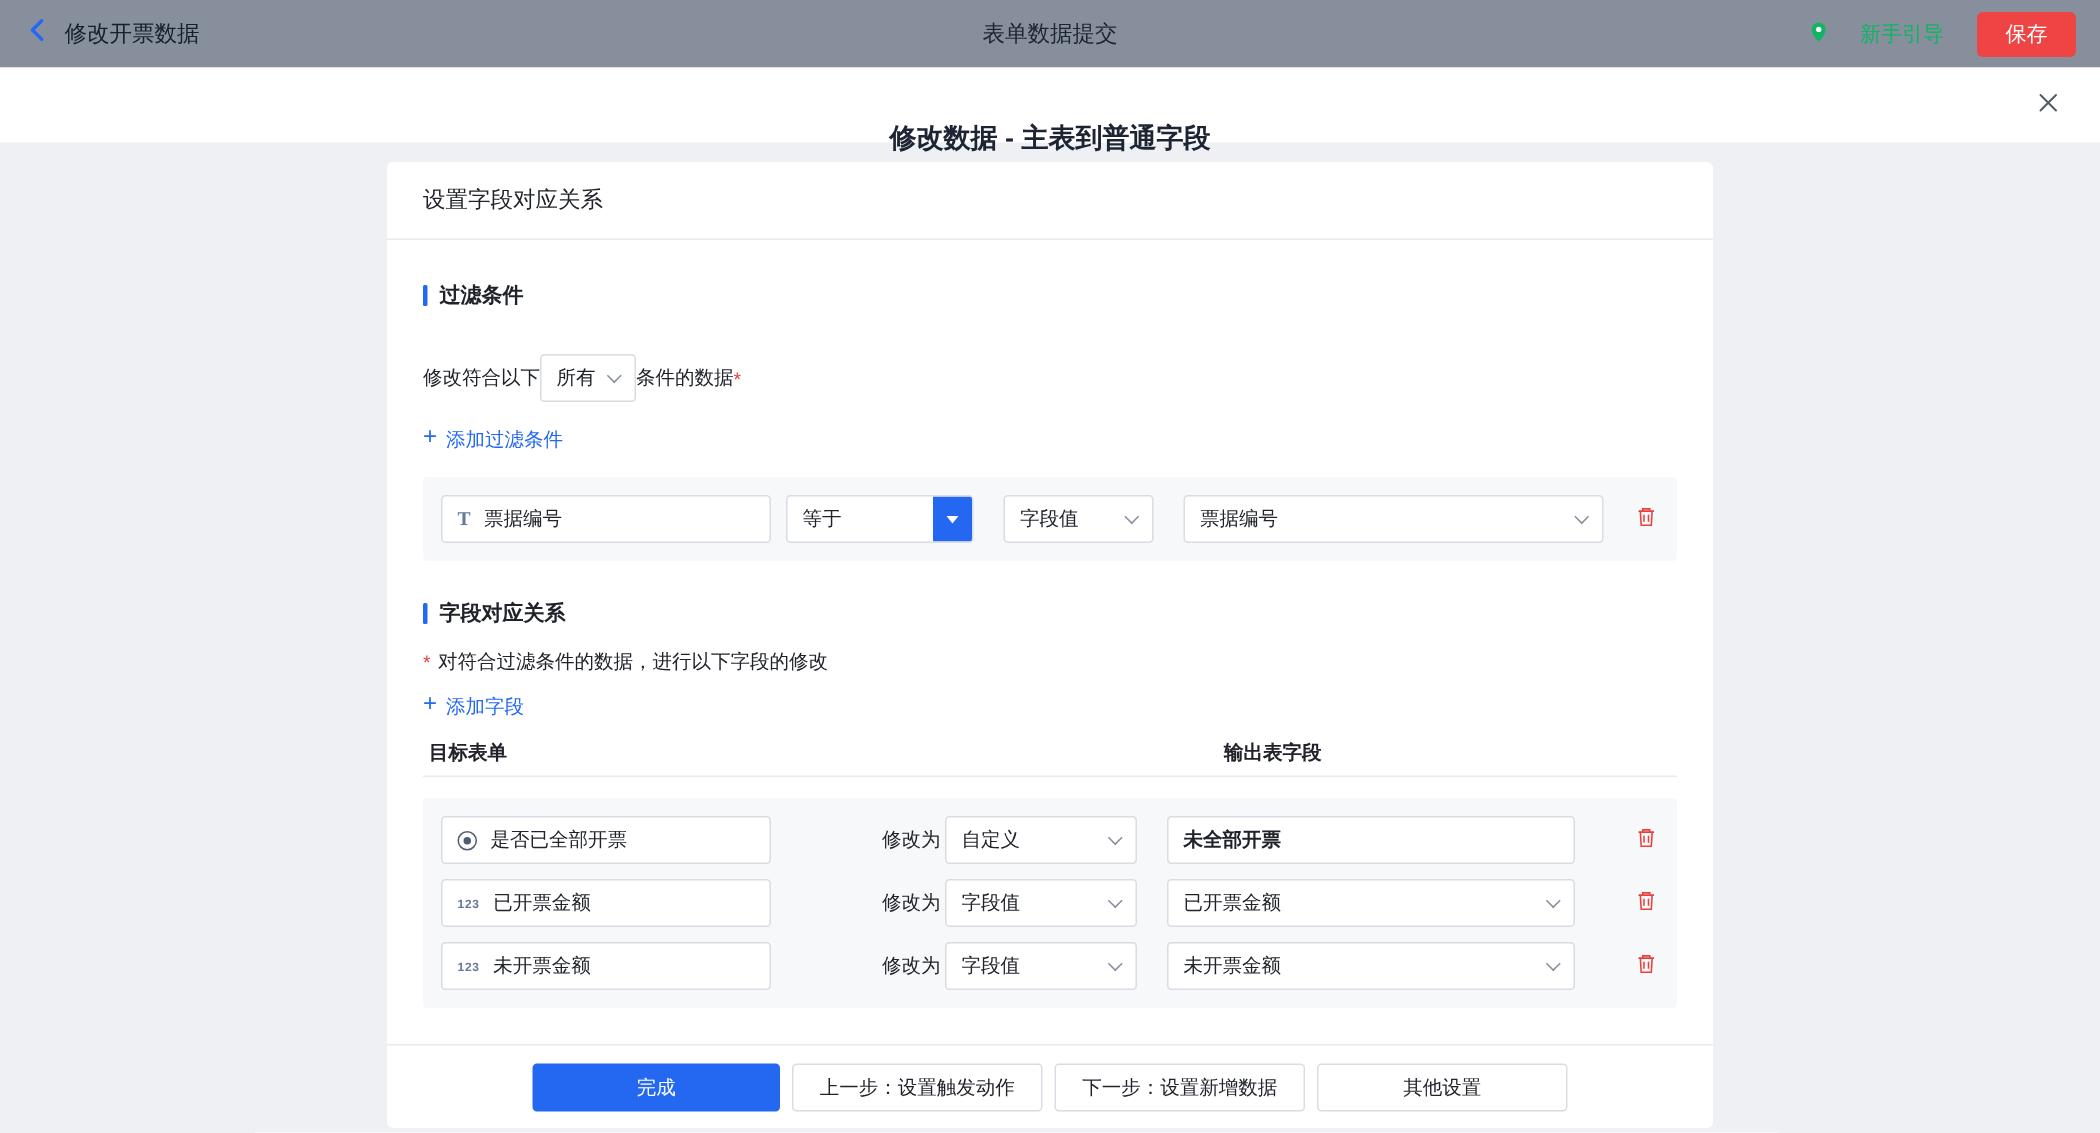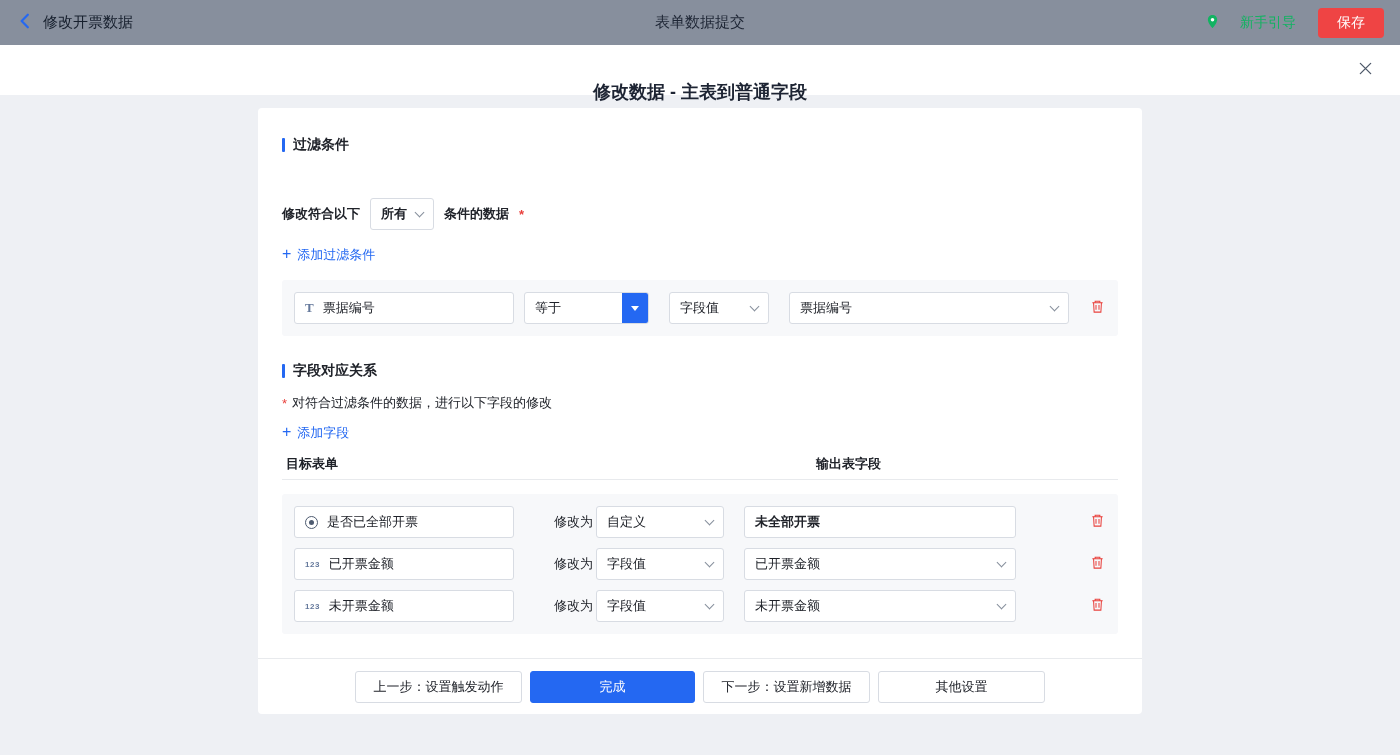--- a/index.html
+++ b/index.html
@@ -49,21 +49,21 @@
   .card-header {
     height:52px; line-height:51px; padding:0 24px;
     font-size:15px; font-weight:500; color:#20232a;
     border-bottom:1px solid #e8eaed;
   }
   .card-body { padding:28px 24px 24px; }
 
   .section-title { display:flex; align-items:center; gap:8px; font-size:14px; font-weight:700; color:#20232a; }
   .blue-bar { width:3px; height:14px; background:#2468f2; border-radius:1px; }
 
-  .condition-line { margin-top:44px; display:flex; align-items:center; gap:10px; font-size:13px;font-weight:bold; }
+  .condition-line { margin-top:30px; display:flex; align-items:center; font-size:13px; }
   .req { color:#e9403c; font-size:13px; }
 
   .select {
     background:#fff; border:1px solid #d8dce3; border-radius:3px;
     height:32px; display:flex; align-items:center; justify-content:space-between;
     padding:0 10px; font-size:13px; color:#20232a; cursor:pointer; min-width:0;
   }
   .select .txt { white-space:nowrap; overflow:hidden; text-overflow:ellipsis; }
   .caret {
     width:7px; height:7px; flex:none; margin-left:8px; margin-top:-4px;
@@ -114,21 +114,21 @@
 
   .col-headers {
     margin-top:12px; position:relative; height:26px;
     border-bottom:1px solid #e8eaed;
     font-size:13px; font-weight:700; color:#20232a;
   }
   .col-h1 { position:absolute; left:4px; top:1px; }
   .col-h2 { position:absolute; left:534px; top:1px; }
   .map-box { margin-top:14px; }
 
-  .modify-label { margin-left:40px; width:42px; font-size:13px; flex:none; }
+  .modify-label { margin-left:74px; width:42px; font-size:13px; flex:none; }
   .mode-select { width:128px; flex:none; }
   .map-value-select { margin-left:20px; width:272px; flex:none; }
   .value-input {
     margin-left:20px; width:272px; height:32px; background:#fff;
     border:1px solid #d8dce3; border-radius:3px; display:flex; align-items:center;
     padding:0 10px; font-size:13px; flex:none;font-weight:bold;
   }
   .map-row .trash-btn { margin-left:auto; }
 
   
@@ -176,20 +176,21 @@
       <svg width="15" height="15" viewBox="0 0 16 16">
           <path d="M2.5 2.5l11 11M13.5 2.5l-11 11" stroke="#4e5969" stroke-width="1.4" stroke-linecap="round"></path>
         </svg>
     </span>
   </button>
 </div>
 
 <div class="content">
   <div class="card">
 
+    <div class="card-header">设置字段对应关系</div>
 
     <div class="card-body">
 
       
       <div class="section-title">
         <span class="blue-bar"></span>
         <span>过滤条件</span>
       </div>
 
       <div class="condition-line">
@@ -342,20 +343,20 @@
               </span>
             </button>
           </div>
 
         </div>
       </div>
 
     </div>
 
     <div class="card-footer">
+      <button class="btn btn-primary">完成</button>
       <button class="btn btn-ghost">上一步：设置触发动作</button>
-      <button class="btn btn-primary">完成</button>
       <button class="btn btn-ghost">下一步：设置新增数据</button>
       <button class="btn btn-ghost">其他设置</button>
     </div>
 
   </div>
 </div>
 
 </body></html>

